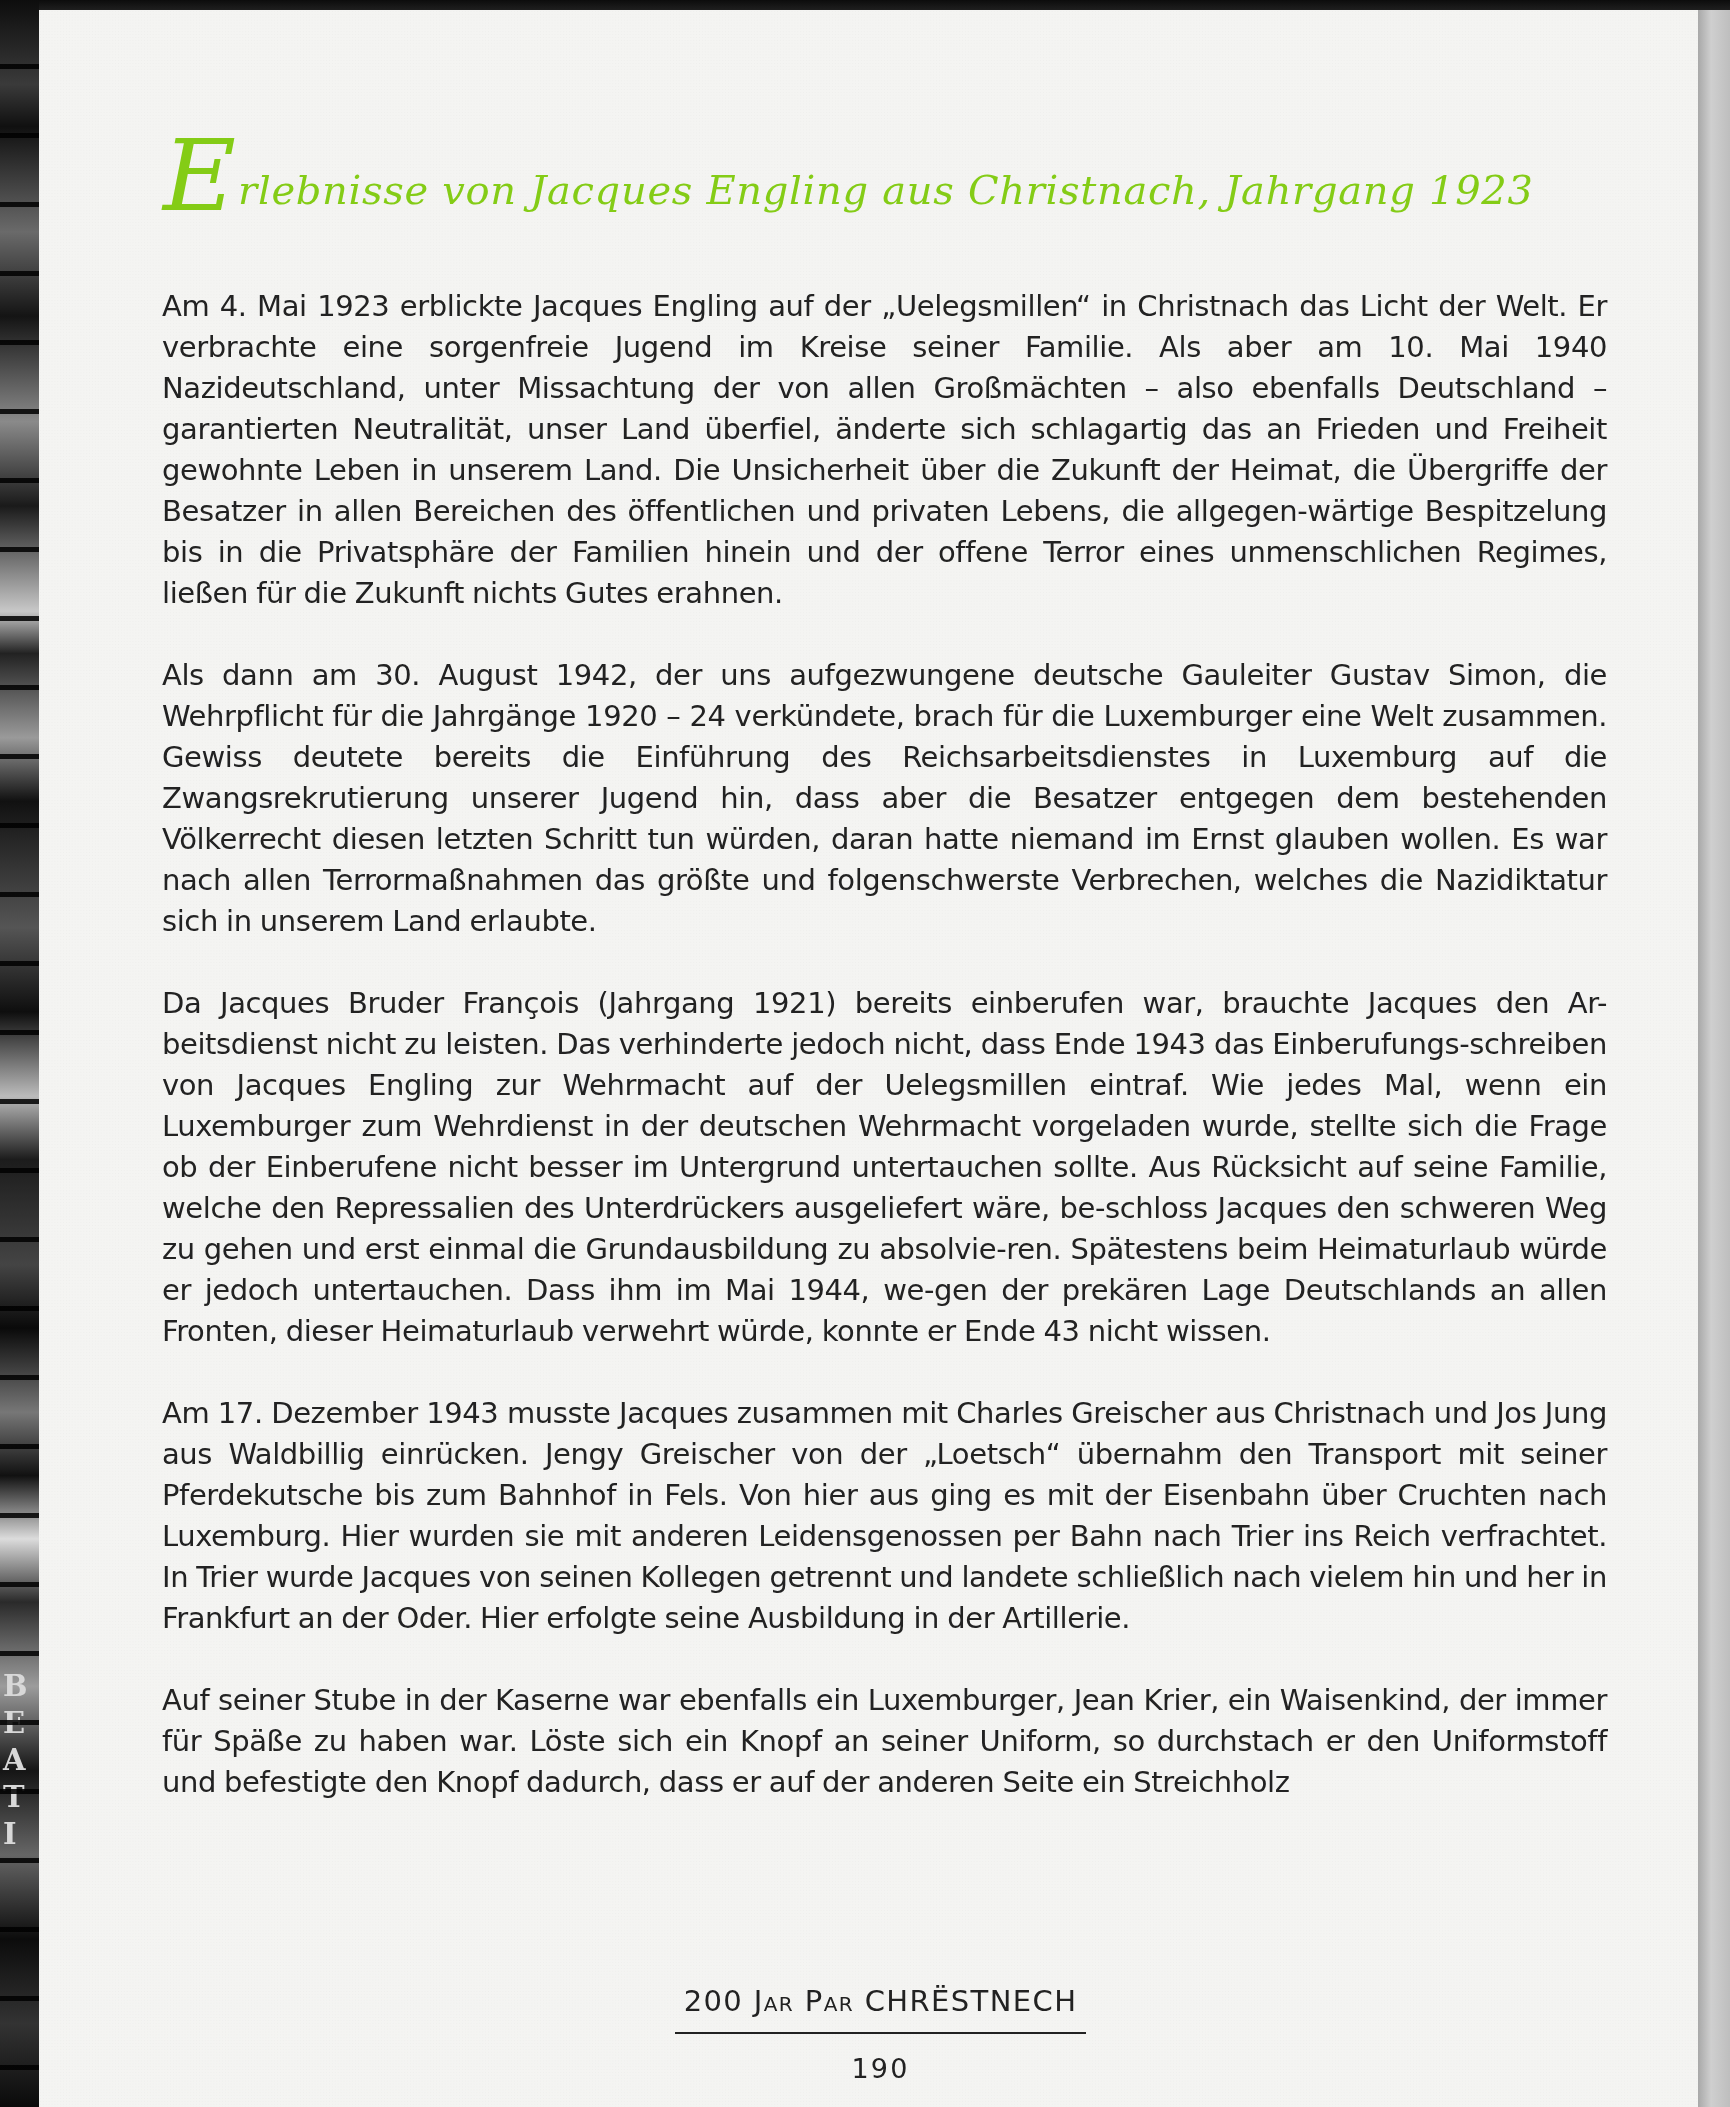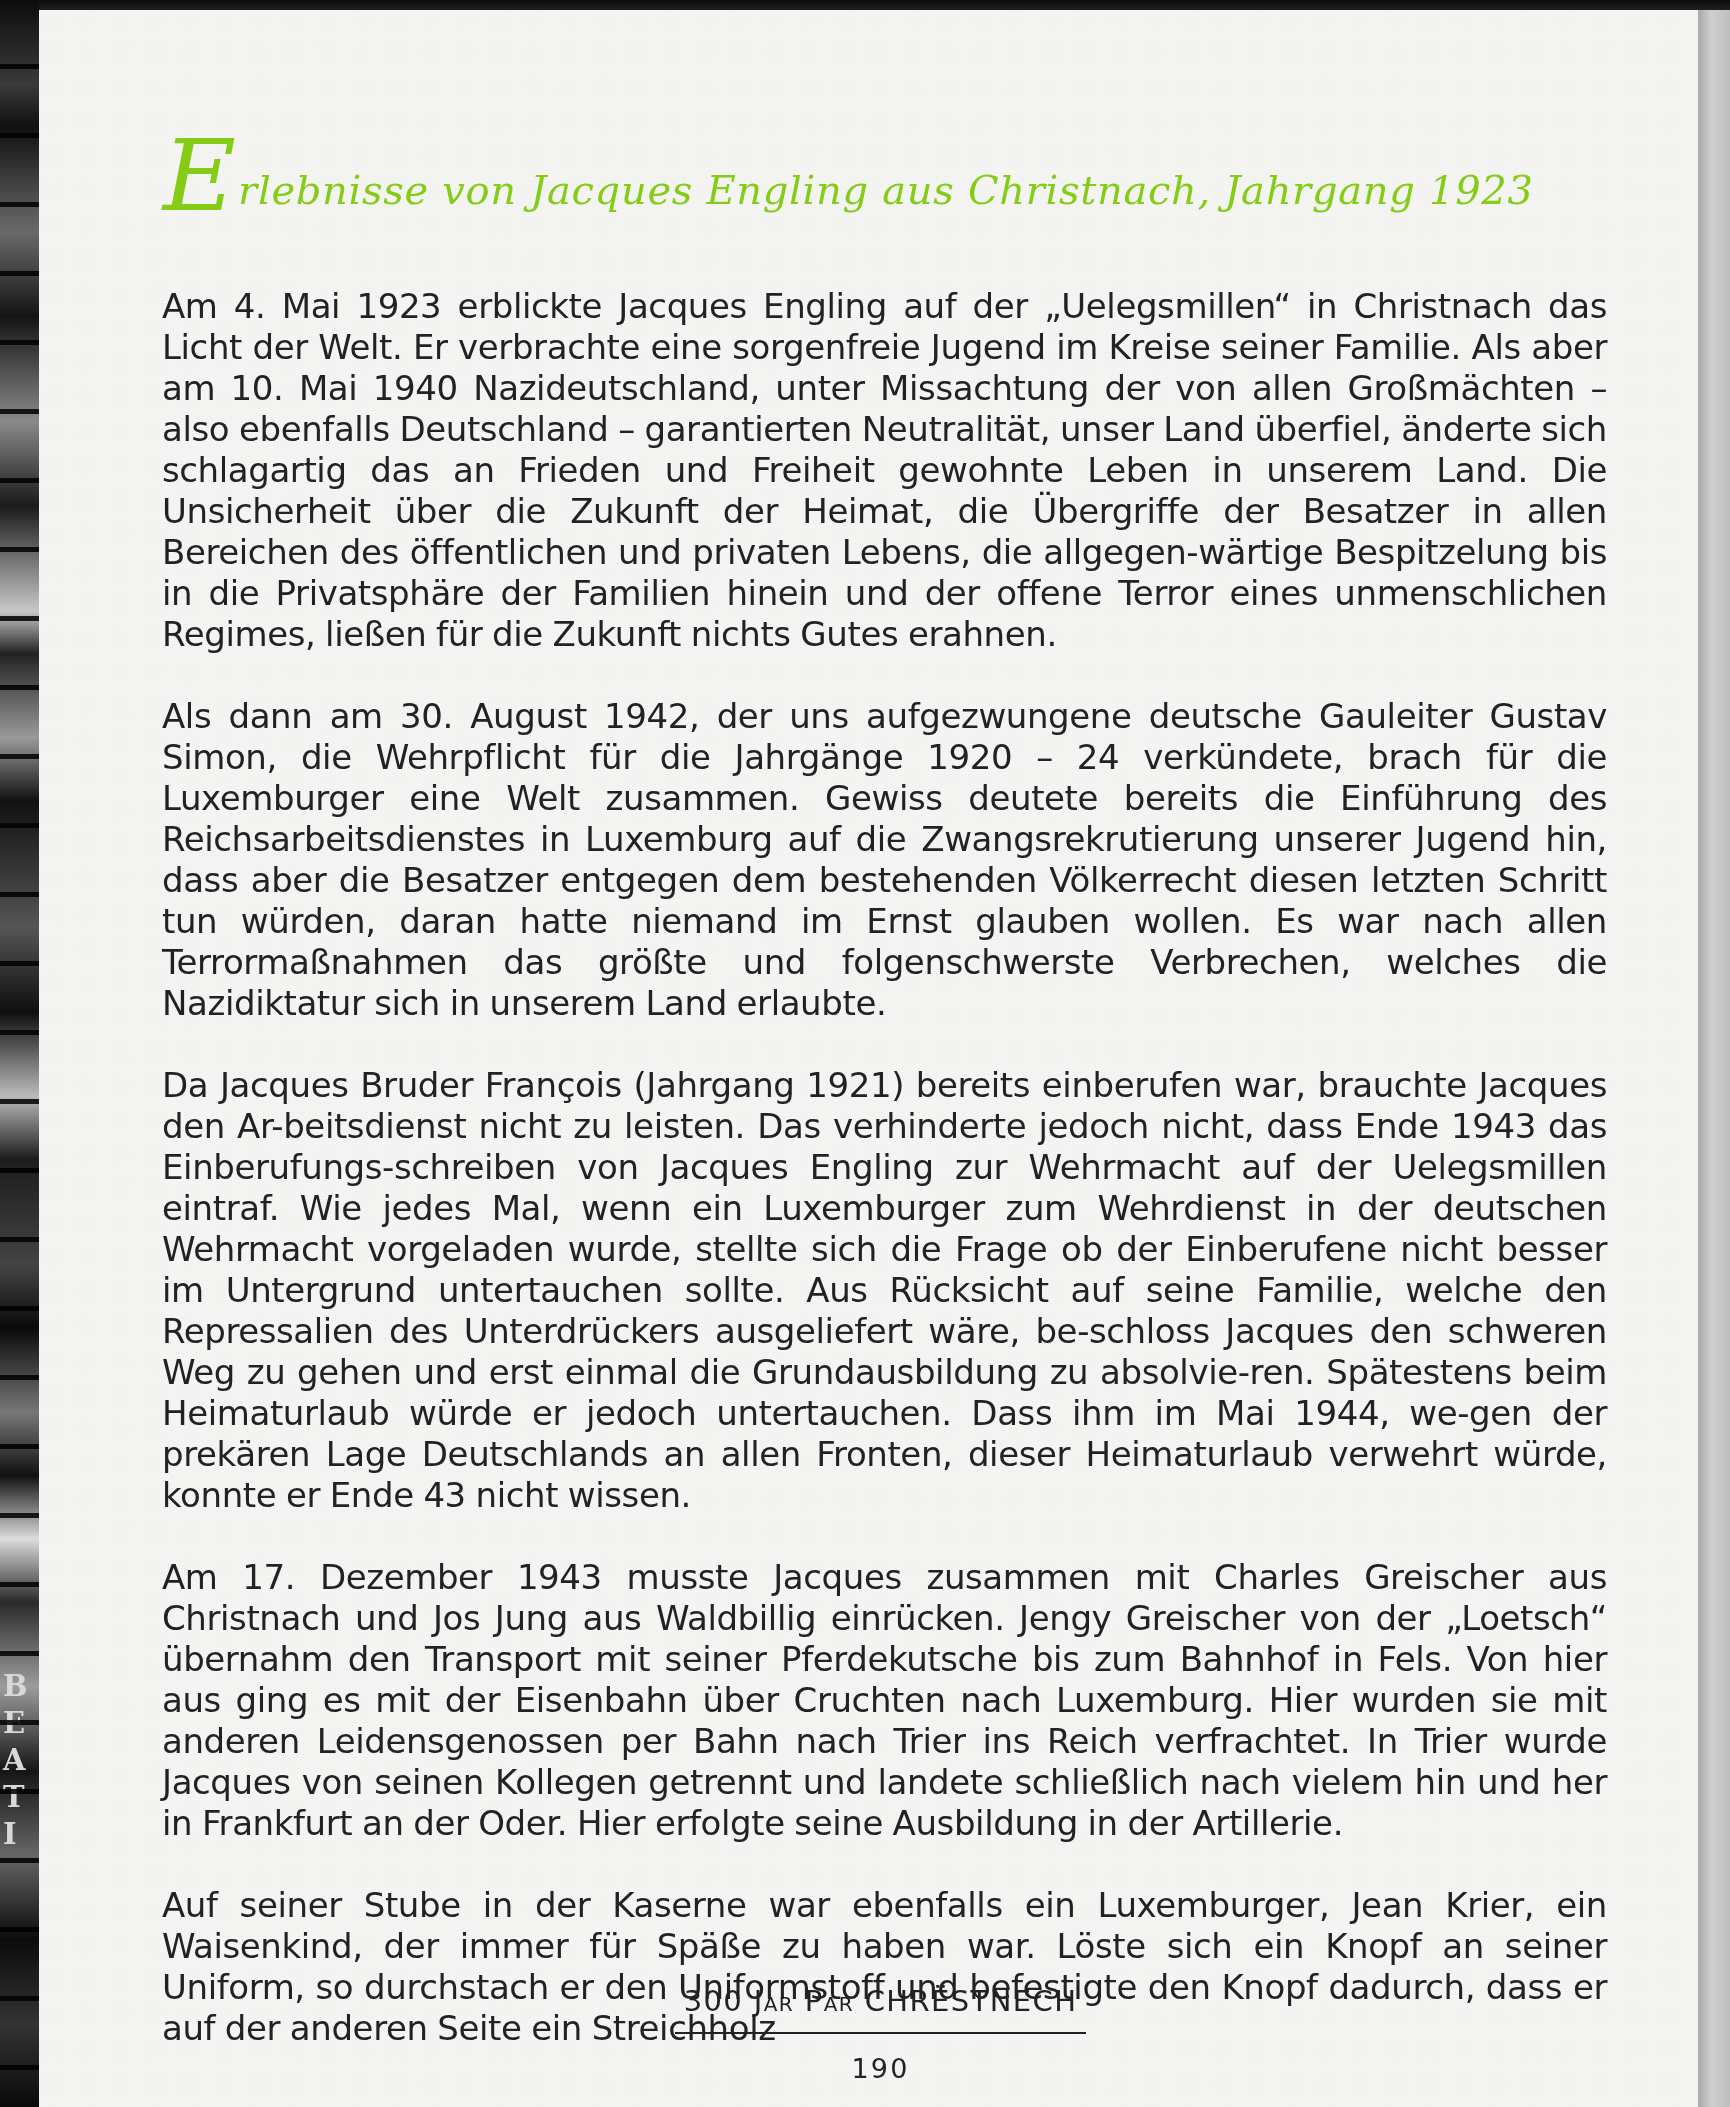--- a/index.html
+++ b/index.html
@@ -85,21 +85,21 @@
     line-height: 79px;
     vertical-align: -5.7px;
     margin-right: 1.4px;
   }
   .body-text {
     position: absolute;
     left: 162px; top: 286px;
     width: 1445px;
     color: #222;
     font-family: "DejaVu Sans", sans-serif;
-    font-size: 34px;
+    font-size: 29px;
     line-height: 41px;
     text-align: justify;
     letter-spacing: -0.4px;
     word-spacing: -0.7px;
   }
   .body-text p {
     margin: 0 0 41px 0;
     hyphens: manual;
   }
   .footer {
@@ -154,17 +154,17 @@
 
 <div class="body-text">
   <p>Am 4. Mai 1923 erblickte Jacques Engling auf der „Uelegsmillen“ in Christnach das Licht der Welt. Er verbrachte eine sorgenfreie Jugend im Kreise seiner Familie. Als aber am 10. Mai 1940 Nazideutschland, unter Missachtung der von allen Großmächten – also ebenfalls Deutschland – garantierten Neutralität, unser Land überfiel, änderte sich schlagartig das an Frieden und Freiheit gewohnte Leben in unserem Land. Die Unsicherheit über die Zukunft der Heimat, die Übergriffe der Besatzer in allen Bereichen des öffentlichen und privaten Lebens, die allgegen-wärtige Bespitzelung bis in die Privatsphäre der Familien hinein und der offene Terror eines unmenschlichen Regimes, ließen für die Zukunft nichts Gutes erahnen.</p>
   <p>Als dann am 30. August 1942, der uns aufgezwungene deutsche Gauleiter Gustav Simon, die Wehrpflicht für die Jahrgänge 1920 – 24 verkündete, brach für die Luxemburger eine Welt zusammen. Gewiss deutete bereits die Einführung des Reichsarbeitsdienstes in Luxemburg auf die Zwangsrekrutierung unserer Jugend hin, dass aber die Besatzer entgegen dem bestehenden Völkerrecht diesen letzten Schritt tun würden, daran hatte niemand im Ernst glauben wollen. Es war nach allen Terrormaßnahmen das größte und folgenschwerste Verbrechen, welches die Nazidiktatur sich in unserem Land erlaubte.</p>
   <p>Da Jacques Bruder François (Jahrgang 1921) bereits einberufen war, brauchte Jacques den Ar-beitsdienst nicht zu leisten. Das verhinderte jedoch nicht, dass Ende 1943 das Einberufungs-schreiben von Jacques Engling zur Wehrmacht auf der Uelegsmillen eintraf. Wie jedes Mal, wenn ein Luxemburger zum Wehrdienst in der deutschen Wehrmacht vorgeladen wurde, stellte sich die Frage ob der Einberufene nicht besser im Untergrund untertauchen sollte. Aus Rücksicht auf seine Familie, welche den Repressalien des Unterdrückers ausgeliefert wäre, be-schloss Jacques den schweren Weg zu gehen und erst einmal die Grundausbildung zu absolvie-ren. Spätestens beim Heimaturlaub würde er jedoch untertauchen. Dass ihm im Mai 1944, we-gen der prekären Lage Deutschlands an allen Fronten, dieser Heimaturlaub verwehrt würde, konnte er Ende 43 nicht wissen.</p>
   <p>Am 17. Dezember 1943 musste Jacques zusammen mit Charles Greischer aus Christnach und Jos Jung aus Waldbillig einrücken. Jengy Greischer von der „Loetsch“ übernahm den Transport mit seiner Pferdekutsche bis zum Bahnhof in Fels. Von hier aus ging es mit der Eisenbahn über Cruchten nach Luxemburg. Hier wurden sie mit anderen Leidensgenossen per Bahn nach Trier ins Reich verfrachtet. In Trier wurde Jacques von seinen Kollegen getrennt und landete schließlich nach vielem hin und her in Frankfurt an der Oder. Hier erfolgte seine Ausbildung in der Artillerie.</p>
   <p>Auf seiner Stube in der Kaserne war ebenfalls ein Luxemburger, Jean Krier, ein Waisenkind, der immer für Späße zu haben war. Löste sich ein Knopf an seiner Uniform, so durchstach er den Uniformstoff und befestigte den Knopf dadurch, dass er auf der anderen Seite ein Streichholz</p>
 </div>
 
 <div class="footer">
-  <div class="footer-title">300 Jar Par CHRËSTNECH</div>
+  <div class="footer-title">200 Jar Par CHRËSTNECH</div>
   <div class="footer-rule"></div>
   <div class="footer-page">190</div>
 </div>
 
 
 </body></html>

